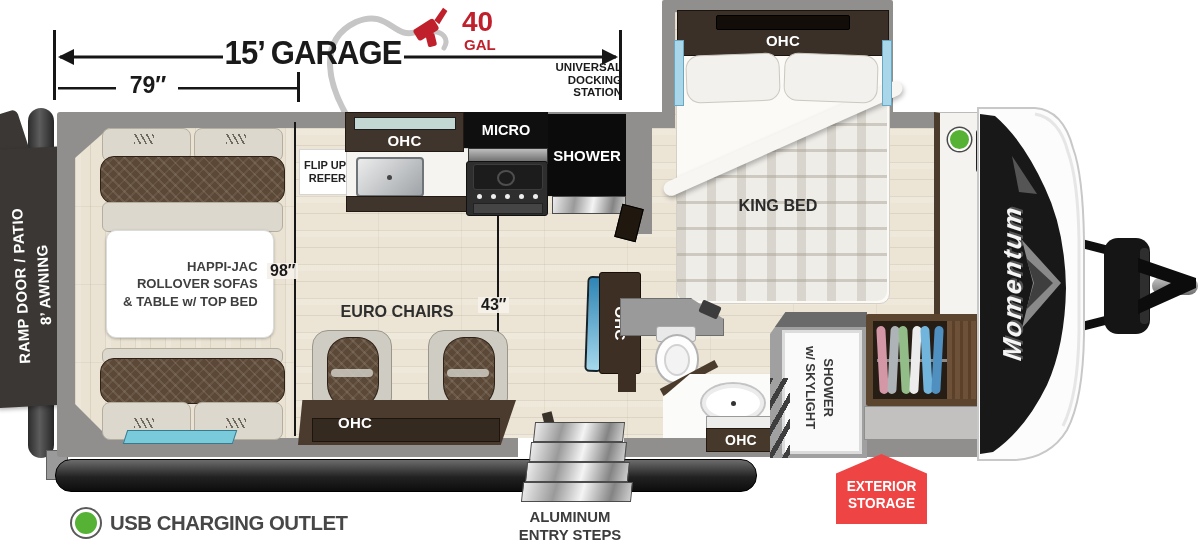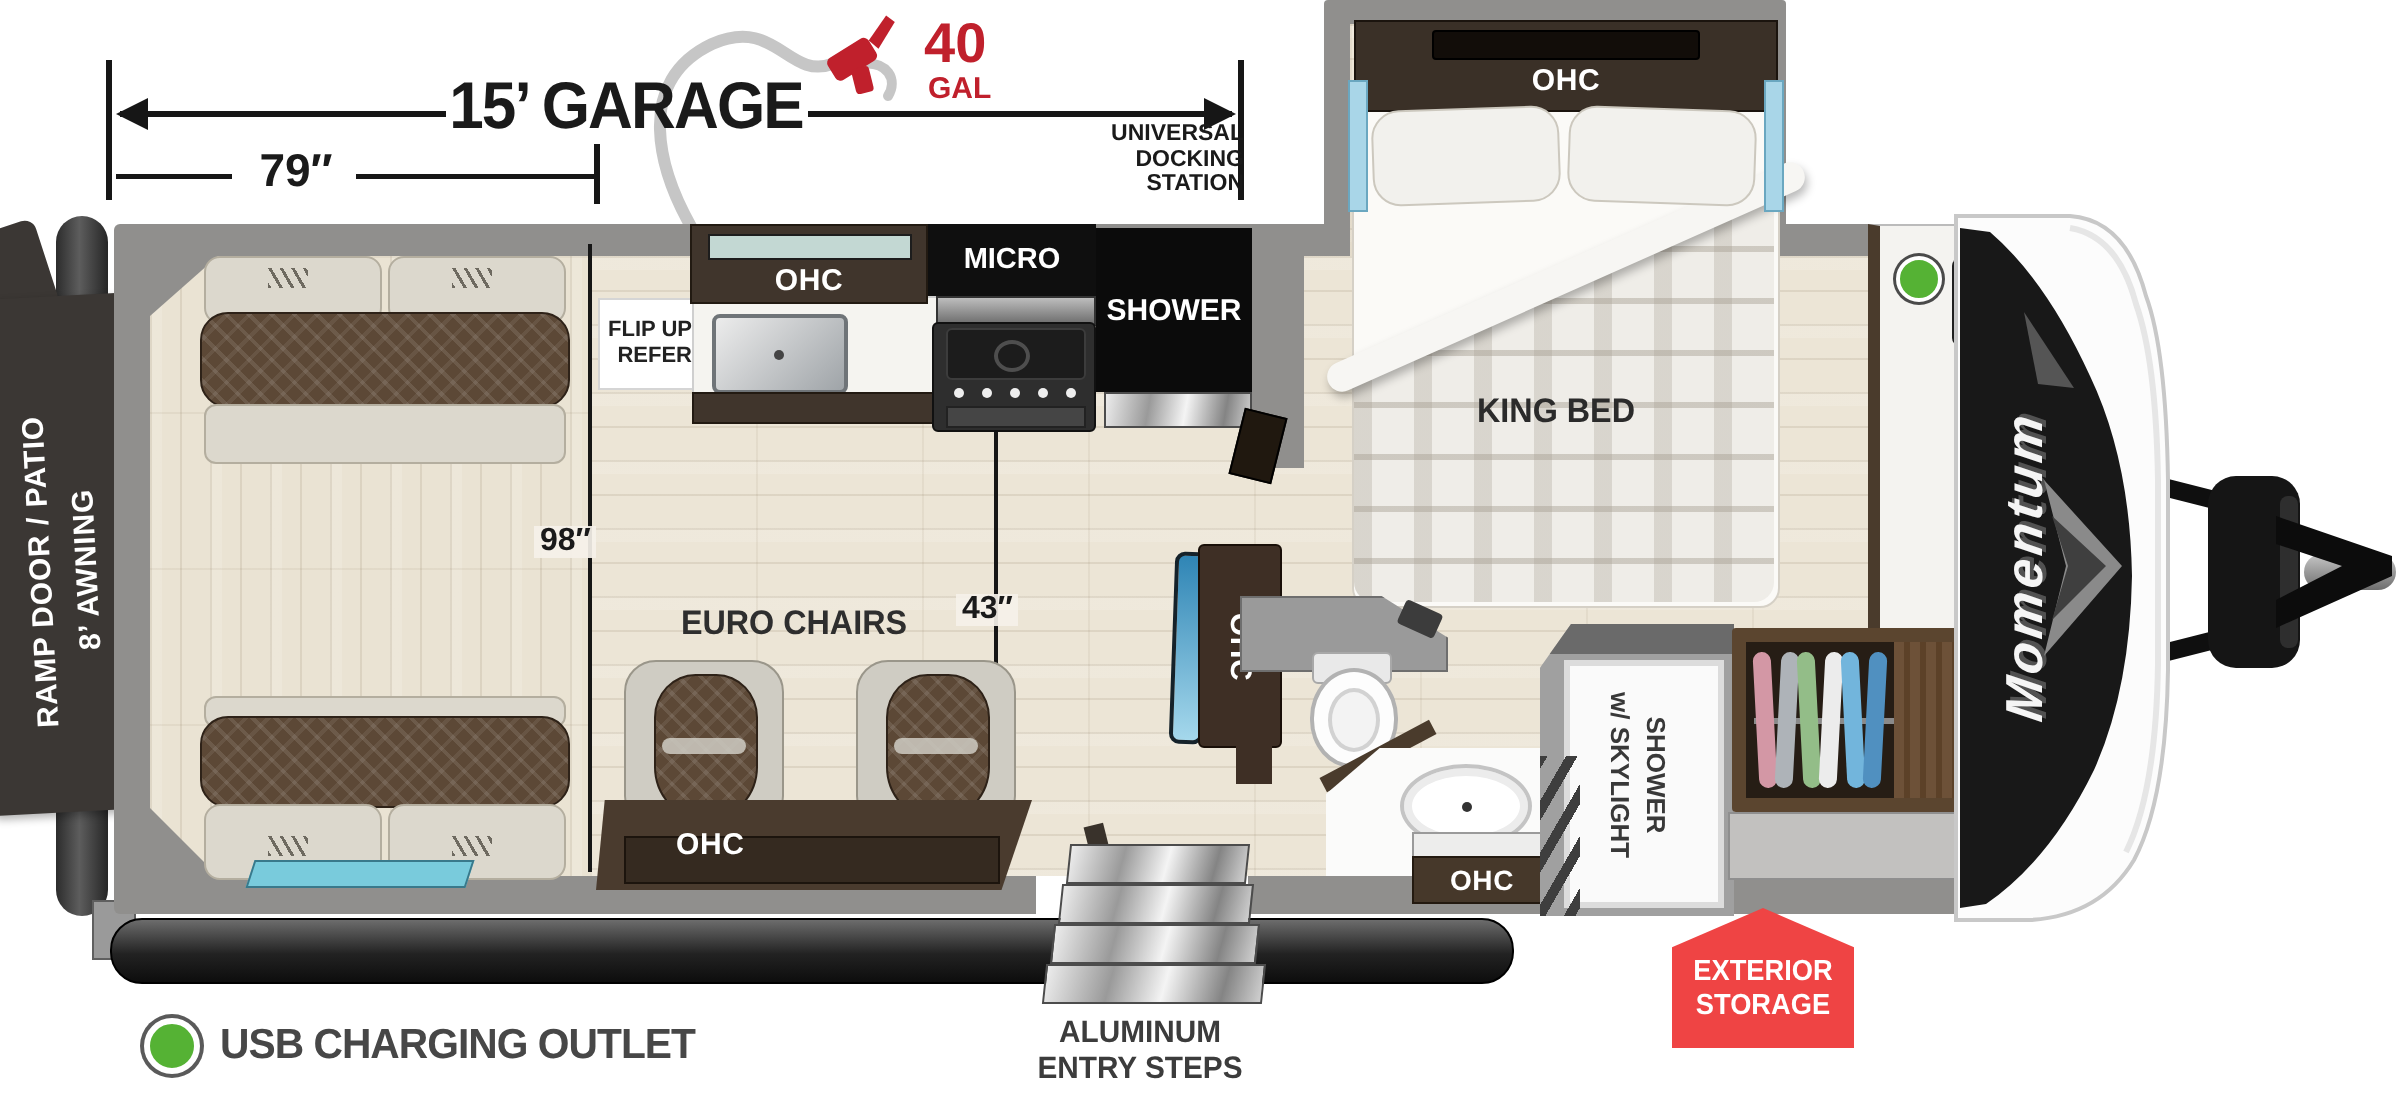--- a/index.html
+++ b/index.html
@@ -93,20 +93,25 @@
   </div>
   <div class="abs" style="left:100px;top:348px;width:183px;height:92px;">
     <div class="abs cushion" style="left:2px;top:0;width:179px;height:14px;border-radius:6px;"></div>
     <div class="abs uph" style="left:0;top:10px;width:183px;height:44px;"></div>
     <div class="abs cushion" style="left:2px;top:54px;width:87px;height:36px;"></div>
     <div class="abs cushion" style="left:94px;top:54px;width:87px;height:36px;"></div>
     <div class="abs stitch" style="left:34px;top:70px;width:20px;height:10px;"></div>
     <div class="abs stitch" style="left:126px;top:70px;width:20px;height:10px;"></div>
   </div>
   <div class="abs" style="left:125px;top:430px;width:108px;height:12px;background:#79cbdc;border:1px solid #39798b;transform:skewX(-18deg);"></div>
+  <div class="abs ctr" style="left:106px;top:230px;width:166px;height:106px;background:#fff;border:1px solid #dcdcdc;border-radius:10px;box-shadow:0 1px 3px rgba(0,0,0,.25);">
+    <div class="b pre" style="font-size:13.5px;line-height:1.3;color:#3f3f3f;transform:scaleX(.97);">HAPPI-JAC
+ROLLOVER SOFAS
+&amp; TABLE w/ TOP BED</div>
+  </div>
 
   <div class="abs dimline" style="left:294px;top:122px;width:2px;height:314px;"></div>
   <div class="abs dimlabel" style="left:267px;top:263px;">98″</div>
   <div class="abs dimline" style="left:497px;top:210px;width:2px;height:226px;"></div>
   <div class="abs dimlabel" style="left:478px;top:297px;">43″</div>
 
   <div class="abs ctr pre b" style="left:299px;top:149px;width:50px;height:44px;background:#fff;border:1px solid #d5d5d5;font-size:11px;line-height:1.2;color:#222;">FLIP UP
 REFER</div>
   <div class="abs" style="left:346px;top:148px;width:186px;height:50px;background:#f5f4f0;border:1px solid #cfcfcf;"></div>
   <div class="abs" style="left:356px;top:157px;width:64px;height:36px;background:linear-gradient(135deg,#ececec,#9fa4a8);border:2px solid #6f7478;border-radius:4px;">

